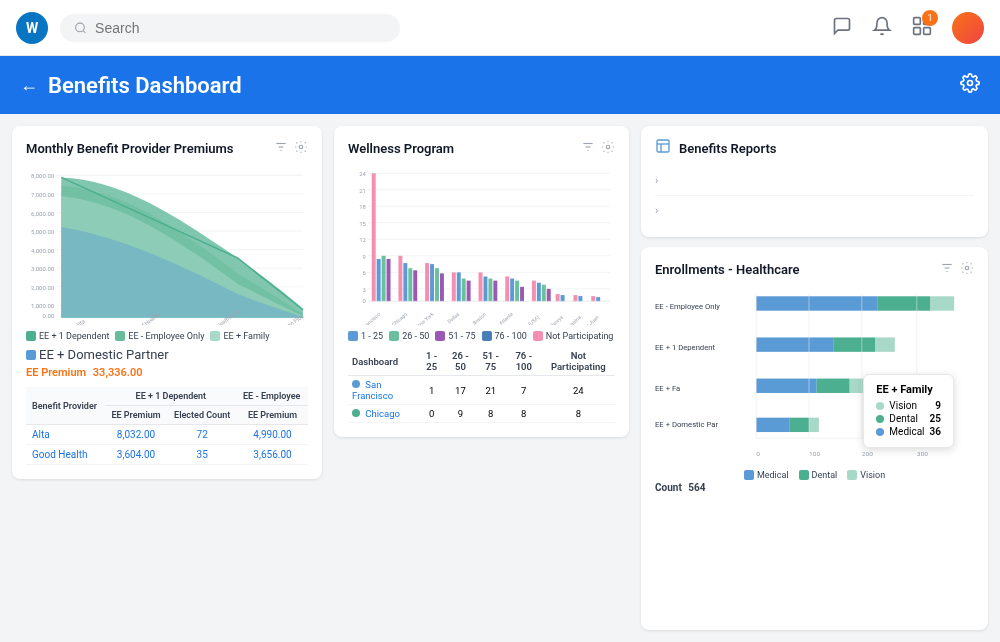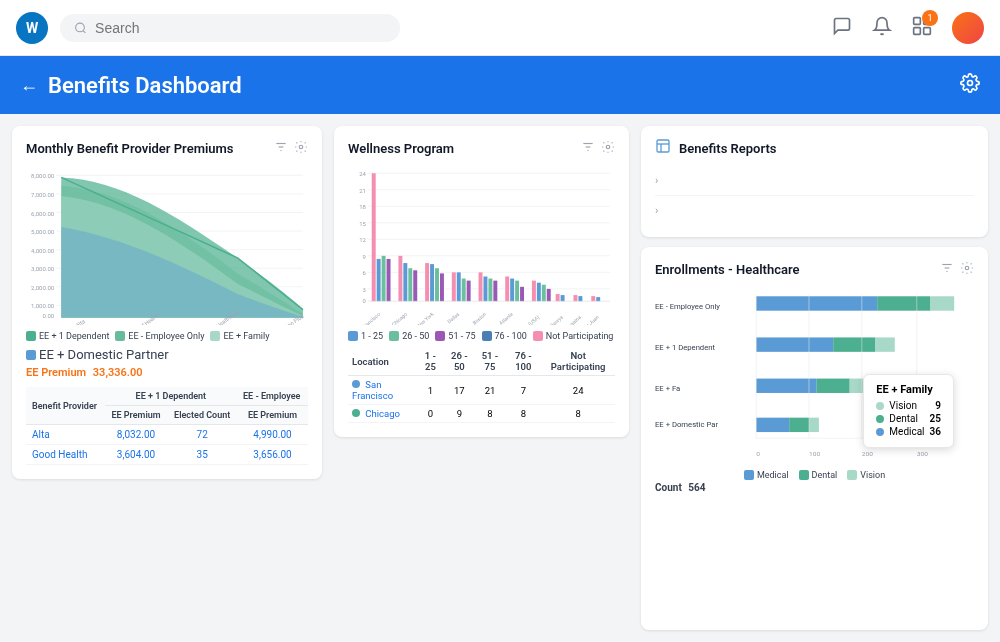--- a/index.html
+++ b/index.html
@@ -448,21 +448,21 @@
         <div class="legend-item">
           <div class="legend-dot" style="background:#f48fb1;"></div>
           <span style="font-size:9px;">Not Participating</span>
         </div>
       </div>
 
 
       <table class="wellness-table">
         <thead>
           <tr>
-            <th>Location</th>
+            <th>Dashboard</th>
             <th>1 - 25</th>
             <th>26 - 50</th>
             <th>51 - 75</th>
             <th>76 - 100</th>
             <th>Not Participating</th>
           </tr>
         </thead>
         <tbody>
           <tr>
             <td>

